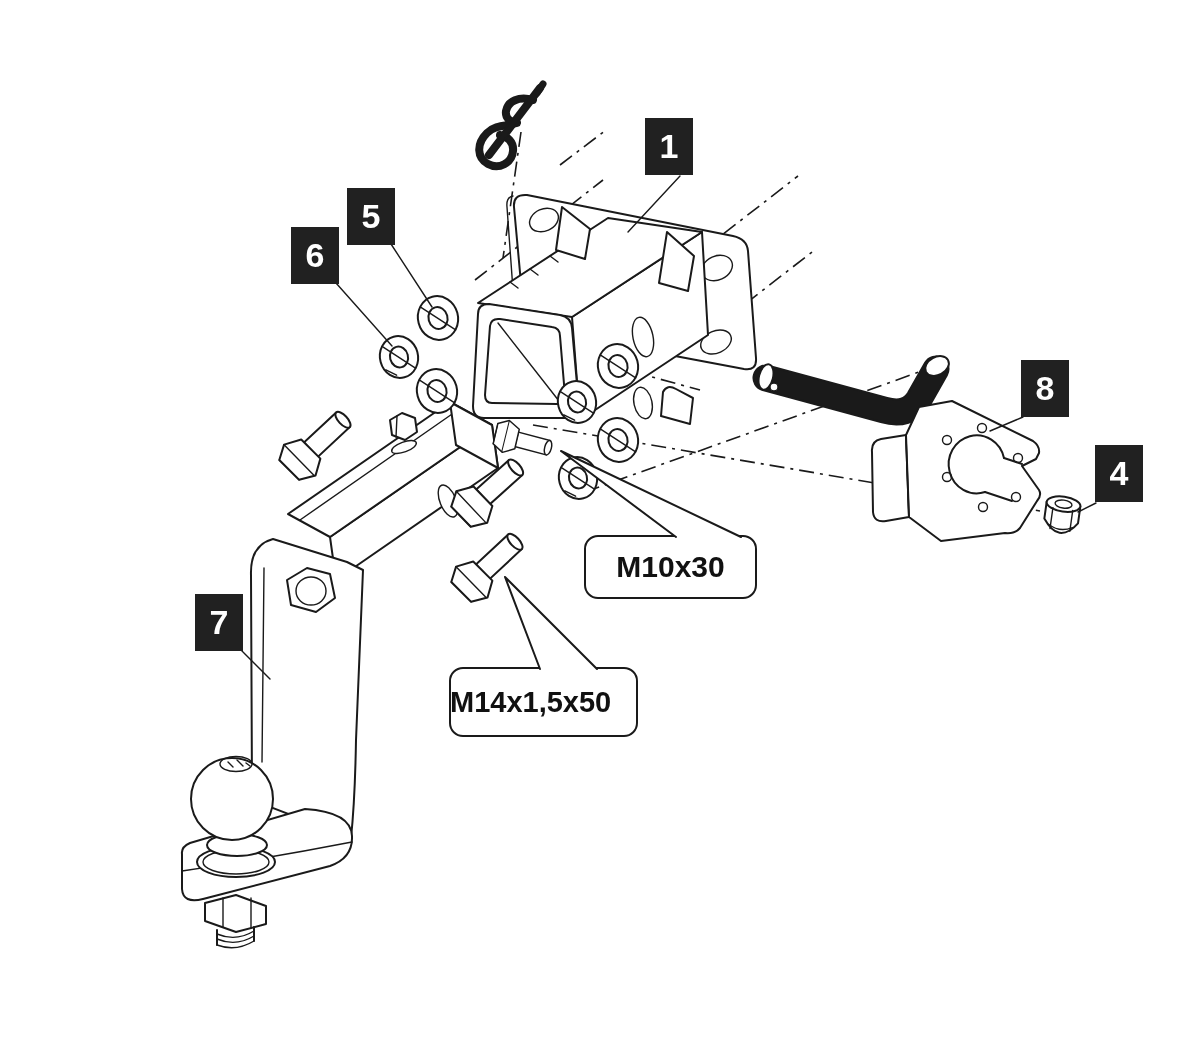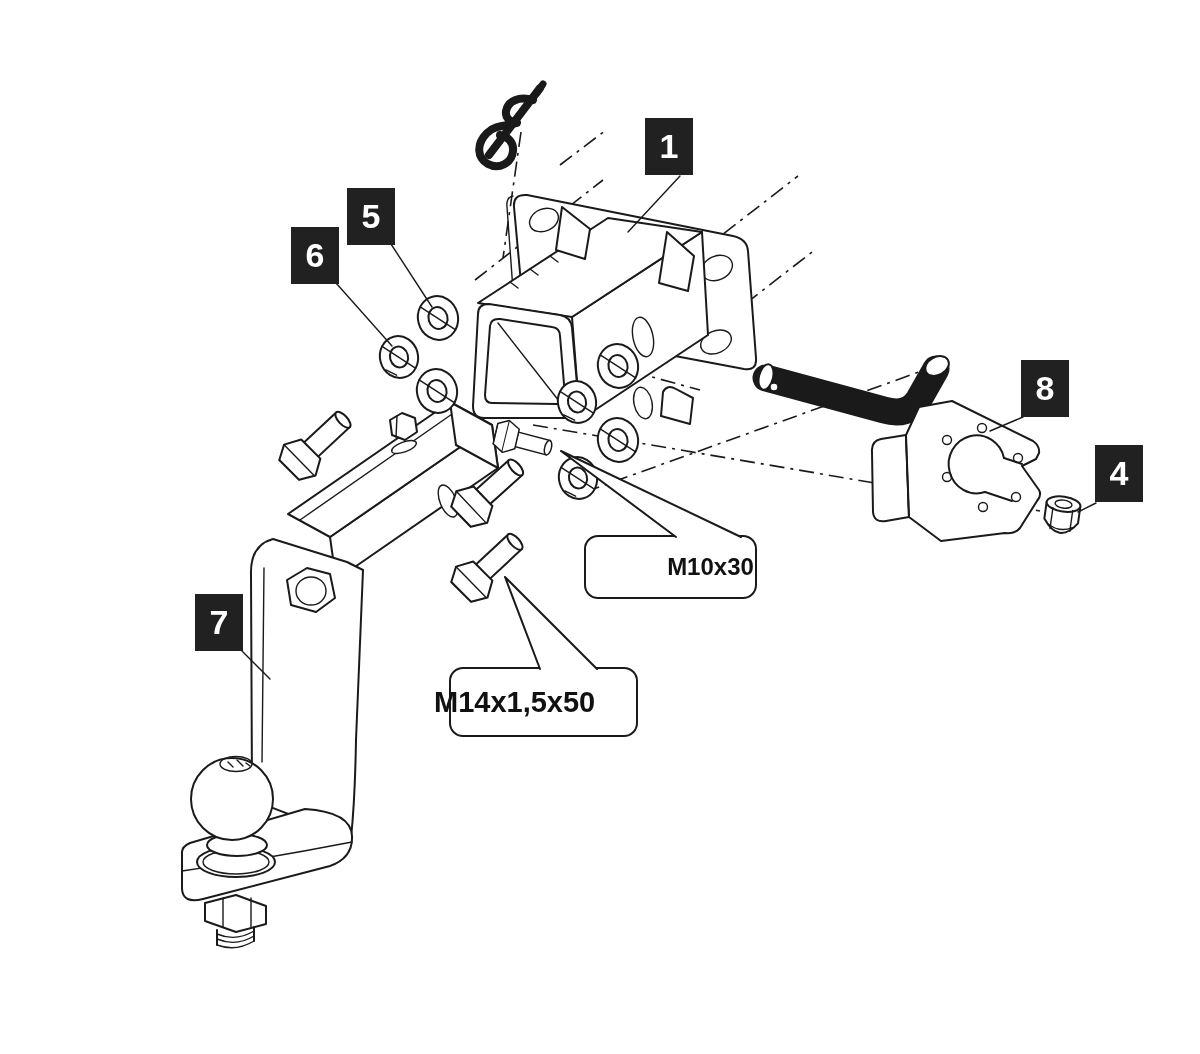--- a/index.html
+++ b/index.html
@@ -13,21 +13,21 @@
   .thin{stroke-width:1.4;}
   .dash{stroke:#1a1a1a;stroke-width:1.6;fill:none;stroke-dasharray:15 6 3 6;}
   .tubeO{stroke:#1a1a1a;fill:none;stroke-linecap:round;stroke-linejoin:round;}
   .plabel{
     position:absolute;width:48px;height:57px;background:#212121;color:#ffffff;
     font-weight:bold;font-size:34px;line-height:57px;text-align:center;
   }
   .ctext{
     position:absolute;color:#111111;font-weight:bold;text-align:center;
   }
-  .ctext.small{font-size:24px;padding-left:40px;}
+  .ctext.small{font-size:30px;}
   .ctext.big{font-size:29px;}
 </style>
 </head>
 <body>
 
 <div id="canvas">
 
 <svg id="art" width="1200" height="1054" viewBox="0 0 1200 1054">
   <defs>
     <pattern id="hat" width="7" height="7" patternUnits="userSpaceOnUse" patternTransform="rotate(45)">
@@ -218,15 +218,15 @@
 </svg>
 
 <div class="plabel" style="left:645px;top:118px">1</div>
 <div class="plabel" style="left:347px;top:188px">5</div>
 <div class="plabel" style="left:291px;top:227px">6</div>
 <div class="plabel" style="left:195px;top:594px">7</div>
 <div class="plabel" style="left:1021px;top:360px">8</div>
 <div class="plabel" style="left:1095px;top:445px">4</div>
 
 <div class="ctext small" style="left:585px;top:536px;width:171px;line-height:62px;">M10x30</div>
-<div class="ctext big" style="left:434px;top:668px;width:152px;line-height:68px;">M14x1,5x50</div>
+<div class="ctext big" style="left:450px;top:668px;width:152px;line-height:68px;">M14x1,5x50</div>
 
 </div>
 
 </body></html>

